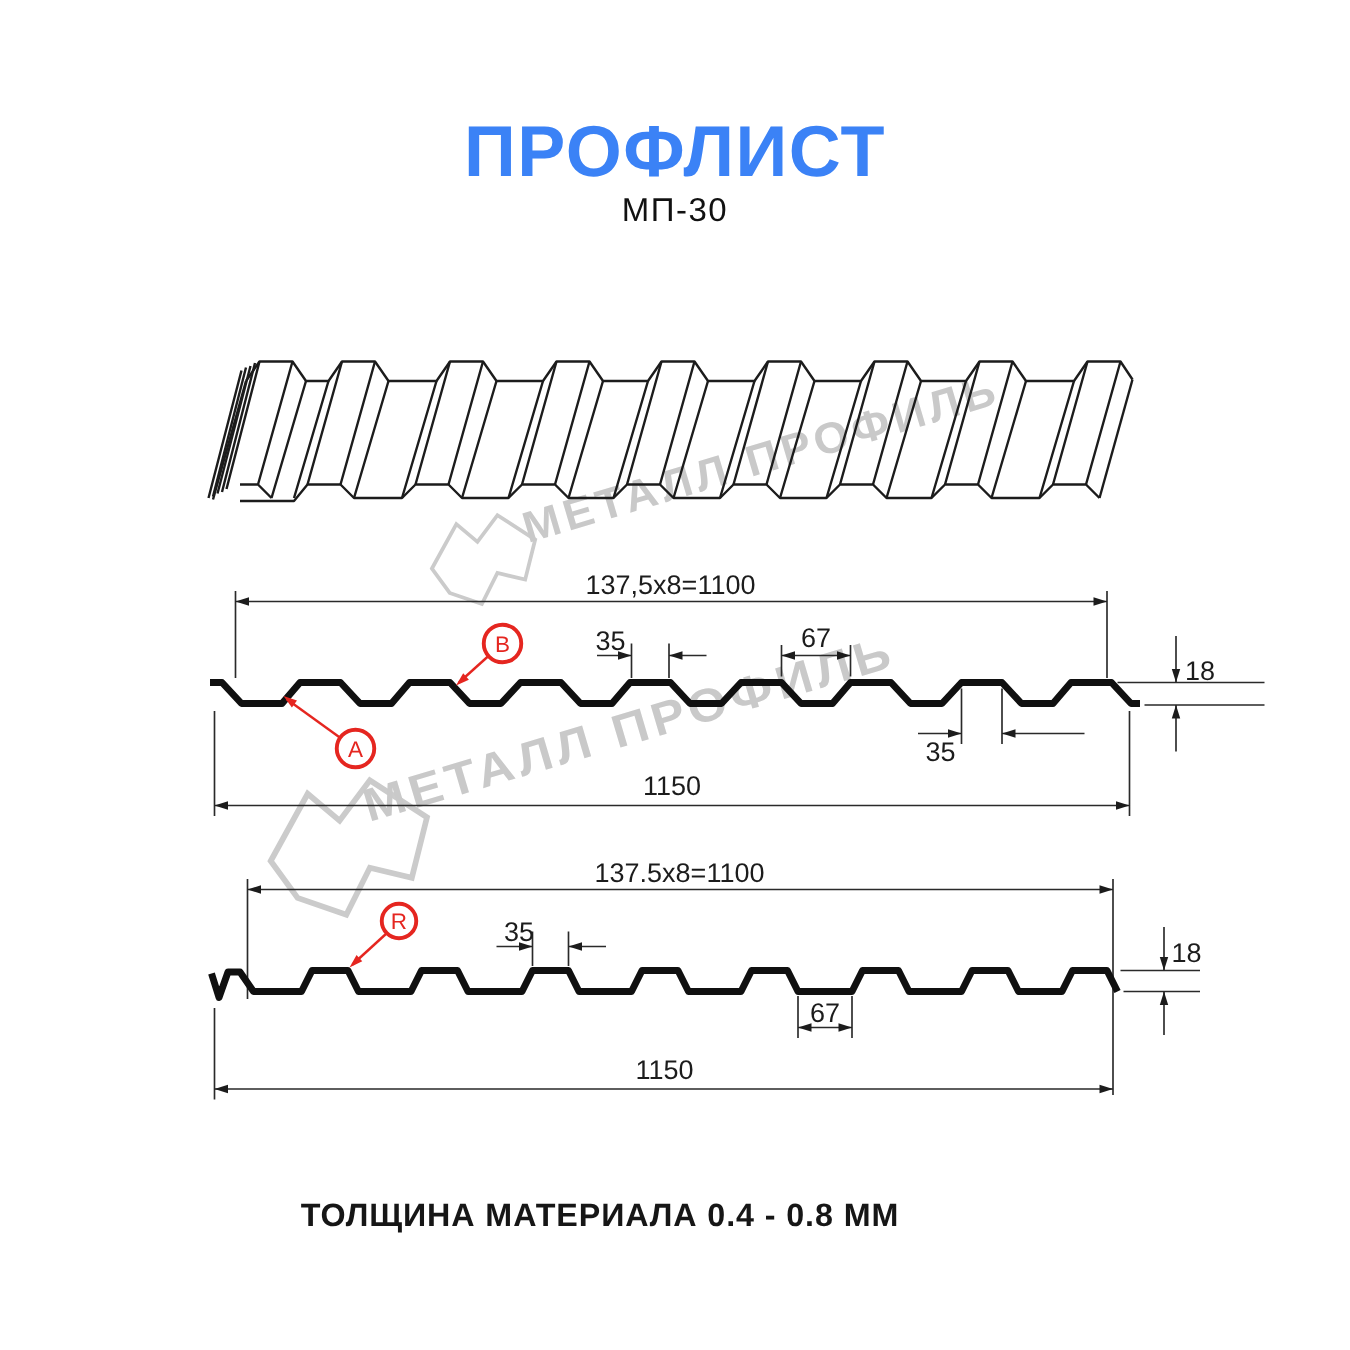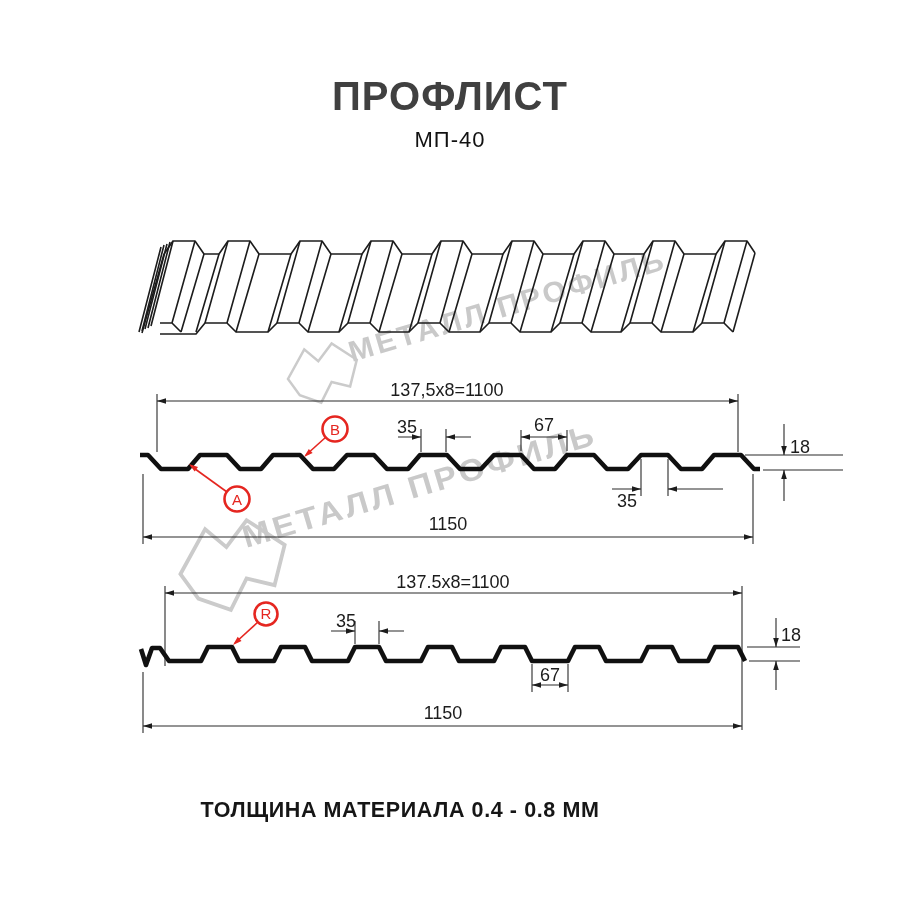--- a/index.html
+++ b/index.html
@@ -1,19 +1,19 @@
 <!DOCTYPE html>
 <html><head>
 <meta charset="utf-8">
 <style>
   html,body{margin:0;padding:0;background:#ffffff;}
   .page{position:relative;width:900px;height:900px;background:#fff;overflow:hidden;
         font-family:"Liberation Sans",sans-serif;color:#1c1c1c;}
   .title{position:absolute;left:0;top:74px;width:900px;text-align:center;
-         font-size:40px;font-weight:800;letter-spacing:1px;color:#404040;}
+         font-size:48px;font-weight:800;letter-spacing:1px;color:#3b82f6;}
   .subtitle{position:absolute;left:0;top:127px;width:900px;text-align:center;
             font-size:22px;font-weight:500;letter-spacing:1px;color:#111;}
   .footer{position:absolute;left:0;top:798px;width:800px;text-align:center;
           font-size:21.5px;font-weight:600;letter-spacing:0.6px;color:#161616;}
   svg{position:absolute;left:0;top:0;}
   .thin{stroke:#2a2a2a;stroke-width:1.1;fill:none;}
   .prof{stroke:#101010;stroke-width:4.6;fill:none;stroke-linejoin:round;stroke-linecap:butt;}
   .p3d{stroke:#1c1c1c;stroke-width:1.6;fill:none;stroke-linejoin:round;}
   .ah{fill:#1c1c1c;stroke:none;}
   .dimtxt{font-family:"Liberation Sans",sans-serif;font-size:18px;fill:#1c1c1c;}
@@ -22,21 +22,21 @@
   .redtxt{font-family:"Liberation Sans",sans-serif;font-size:15px;fill:#e52620;font-weight:500;}
   .wm{stroke:#cbcbcb;stroke-width:3.4;fill:none;stroke-linejoin:miter;}
   .wmtxt{font-family:"Liberation Sans",sans-serif;font-weight:700;fill:#c9c9c9;letter-spacing:3px;}
 </style>
 </head>
 <body>
 
 <div class="page">
 
   <div class="title">ПРОФЛИСТ</div>
-  <div class="subtitle">МП-40</div>
+  <div class="subtitle">МП-30</div>
 
   <svg width="900" height="900" viewBox="0 0 900 900">
 
     <g>
       <path class="wm" transform="translate(285,342) scale(0.74)" d="M 4,50 L 26,10 L 45,26 L 63,2 L 97,24 L 88,60 L 63,54 L 49,82 L 20,72 Z"></path>
     </g>
     <text class="wmtxt" x="352" y="362" font-size="29" textLength="330" lengthAdjust="spacingAndGlyphs" transform="rotate(-16.5 352 362)">МЕТАЛЛ ПРОФИЛЬ</text>
 
     <g>
 

